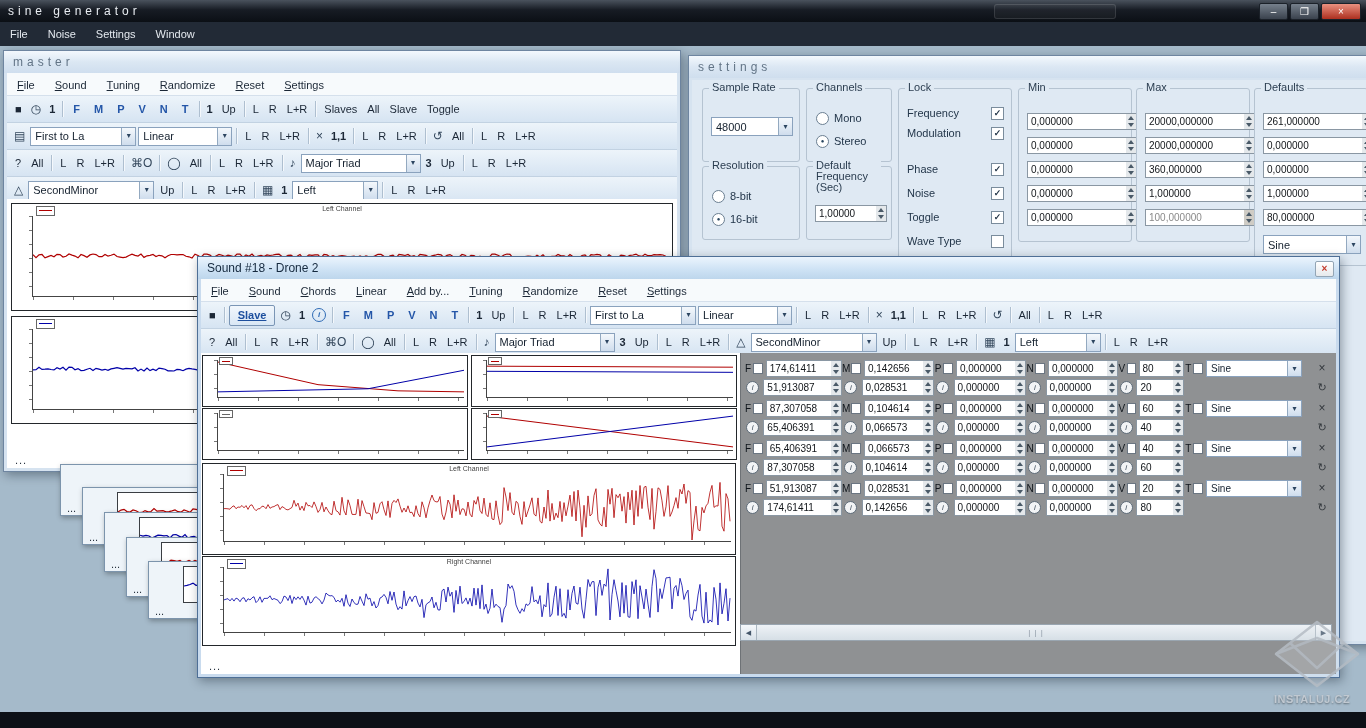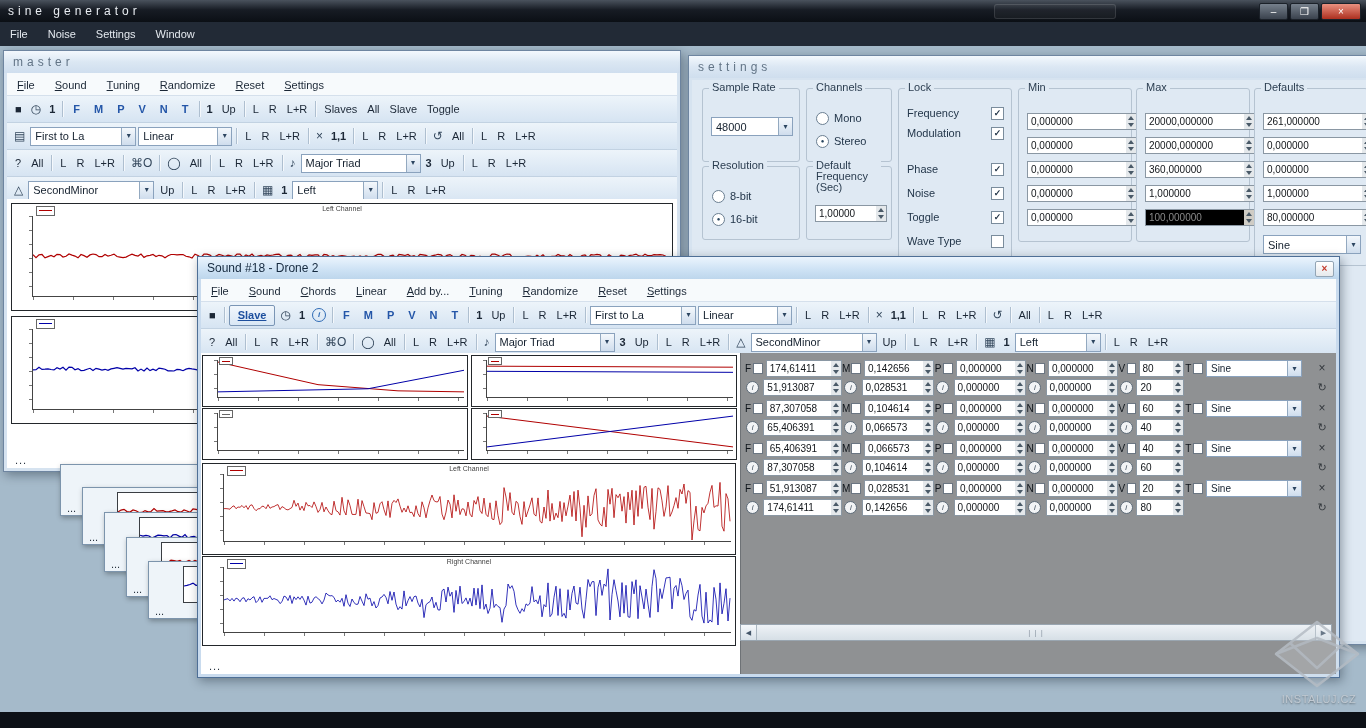--- a/index.html
+++ b/index.html
@@ -56,21 +56,21 @@
   .cw1{width:84px}.cw2{width:72px}.cw3{width:98px}.cw4{width:104px}.cw5{width:64px}
   .tcombo{width:88px;height:15px;font-size:10px}
   
   .spinf{position:relative;background:#fff;border:1px solid #8a97a3;height:15px;display:inline-flex;align-items:center;
     padding:0 13px 0 3px;font-size:10px;color:#101418;white-space:nowrap;overflow:hidden;
     box-shadow:inset -10px 0 0 #e4e8eb}
   .spinf::before,.spinf::after{content:"";position:absolute;right:2px;width:0;height:0;
     border-left:3px solid transparent;border-right:3px solid transparent}
   .spinf::before{top:2px;border-bottom:4px solid #4a5a68}
   .spinf::after{bottom:2px;border-top:4px solid #4a5a68}
-  .spinf.dis{background:#000000;color:#8a8a8a;box-shadow:inset -10px 0 0 #cfccc5}
+  .spinf.dis{background:#ffffff;color:#8a8a8a;box-shadow:inset -10px 0 0 #cfccc5}
   
   .chartbox{position:relative;background:#fff;border:1px solid #23272b}
   .ctitle{position:absolute;left:0;right:0;top:1px;text-align:center;font-size:7px;color:#444}
   .mlegend{position:absolute;left:24px;top:2px;width:17px;height:8px;border:1px solid #666;background:#fff;z-index:2}
   .mlegend::after{content:"";position:absolute;left:2px;right:2px;top:3px;height:1px;background:currentColor}
   .mlegend.small{left:16px;top:1px;width:12px;height:6px}
   .plot{position:absolute;border-left:1px solid #444;border-bottom:1px solid #444}
   .plot::before{content:"";position:absolute;left:-4px;top:0;bottom:0;width:3px;
     background:repeating-linear-gradient(#777 0,#777 1px,transparent 1px,transparent 14px)}
   .plot::after{content:"";position:absolute;left:0;right:0;bottom:-4px;height:3px;
@@ -115,21 +115,21 @@
   .strack{flex:1;position:relative;background:linear-gradient(#eef2f6,#d6dfe6)}
   .sgrip{position:absolute;left:50%;top:0;bottom:0;display:flex;align-items:center;font-size:8px;
     color:#8d99a5;letter-spacing:1px;transform:translateX(-50%)}
   
   .cwin{position:absolute;background:#eef4f9;border:1px solid #7c94ac;box-shadow:1px 2px 5px rgba(0,0,0,.3)}
   .cchart{position:absolute;left:34px;right:4px;top:4px;bottom:15px;background:#fff;border:1px solid #3a3e43}
   .cchart svg{width:100%;height:100%;display:block}
   .cdots{position:absolute;left:6px;bottom:1px;font-size:11px;color:#2a3440}
   
   .watermark{position:absolute;left:1274px;top:620px;width:90px;height:94px;z-index:25;opacity:.85}
-  .wmtext{text-align:center;color:#c6ccd3;font-size:11px;font-weight:normal;letter-spacing:.5px;
+  .wmtext{text-align:left;color:#c6ccd3;font-size:11px;font-weight:bold;letter-spacing:.5px;
     text-shadow:0 1px 2px rgba(0,0,0,.5);margin-top:2px}
 </style>
 </head>
 <body>
 
 <div class="screen">
 
   <div class="titlebar">
     <span class="apptitle">sine generator</span>
     <span class="ghostbox"></span>

